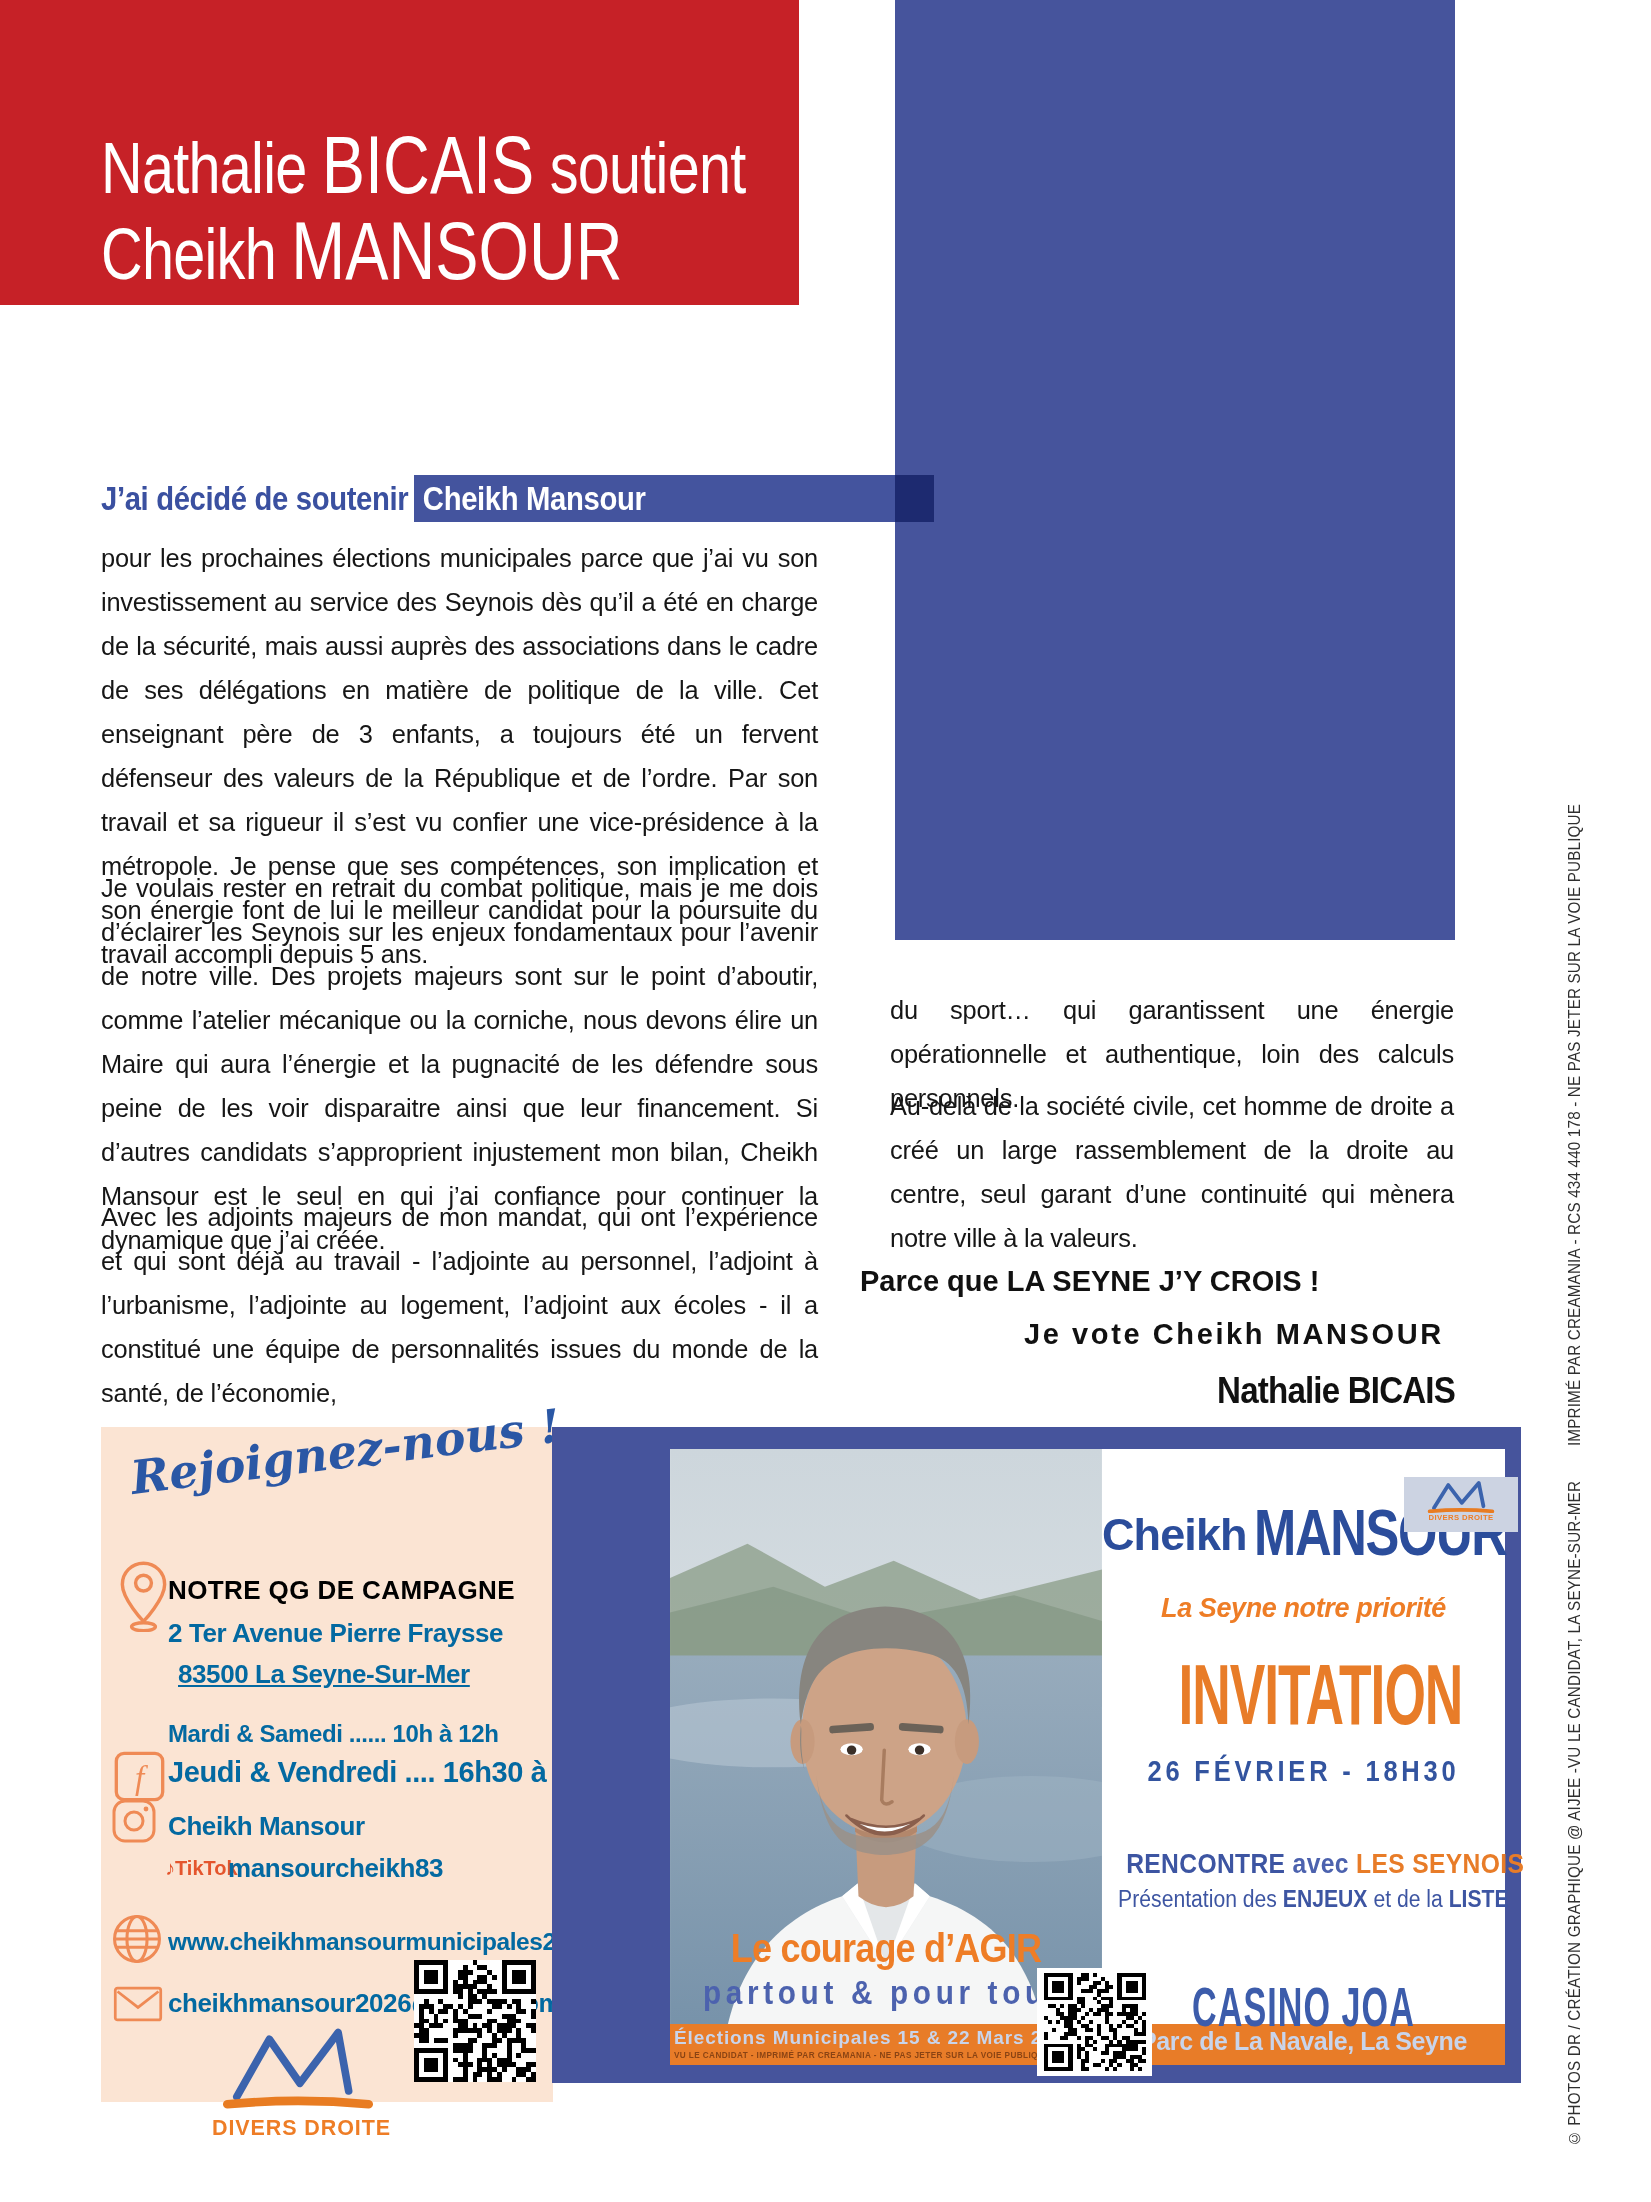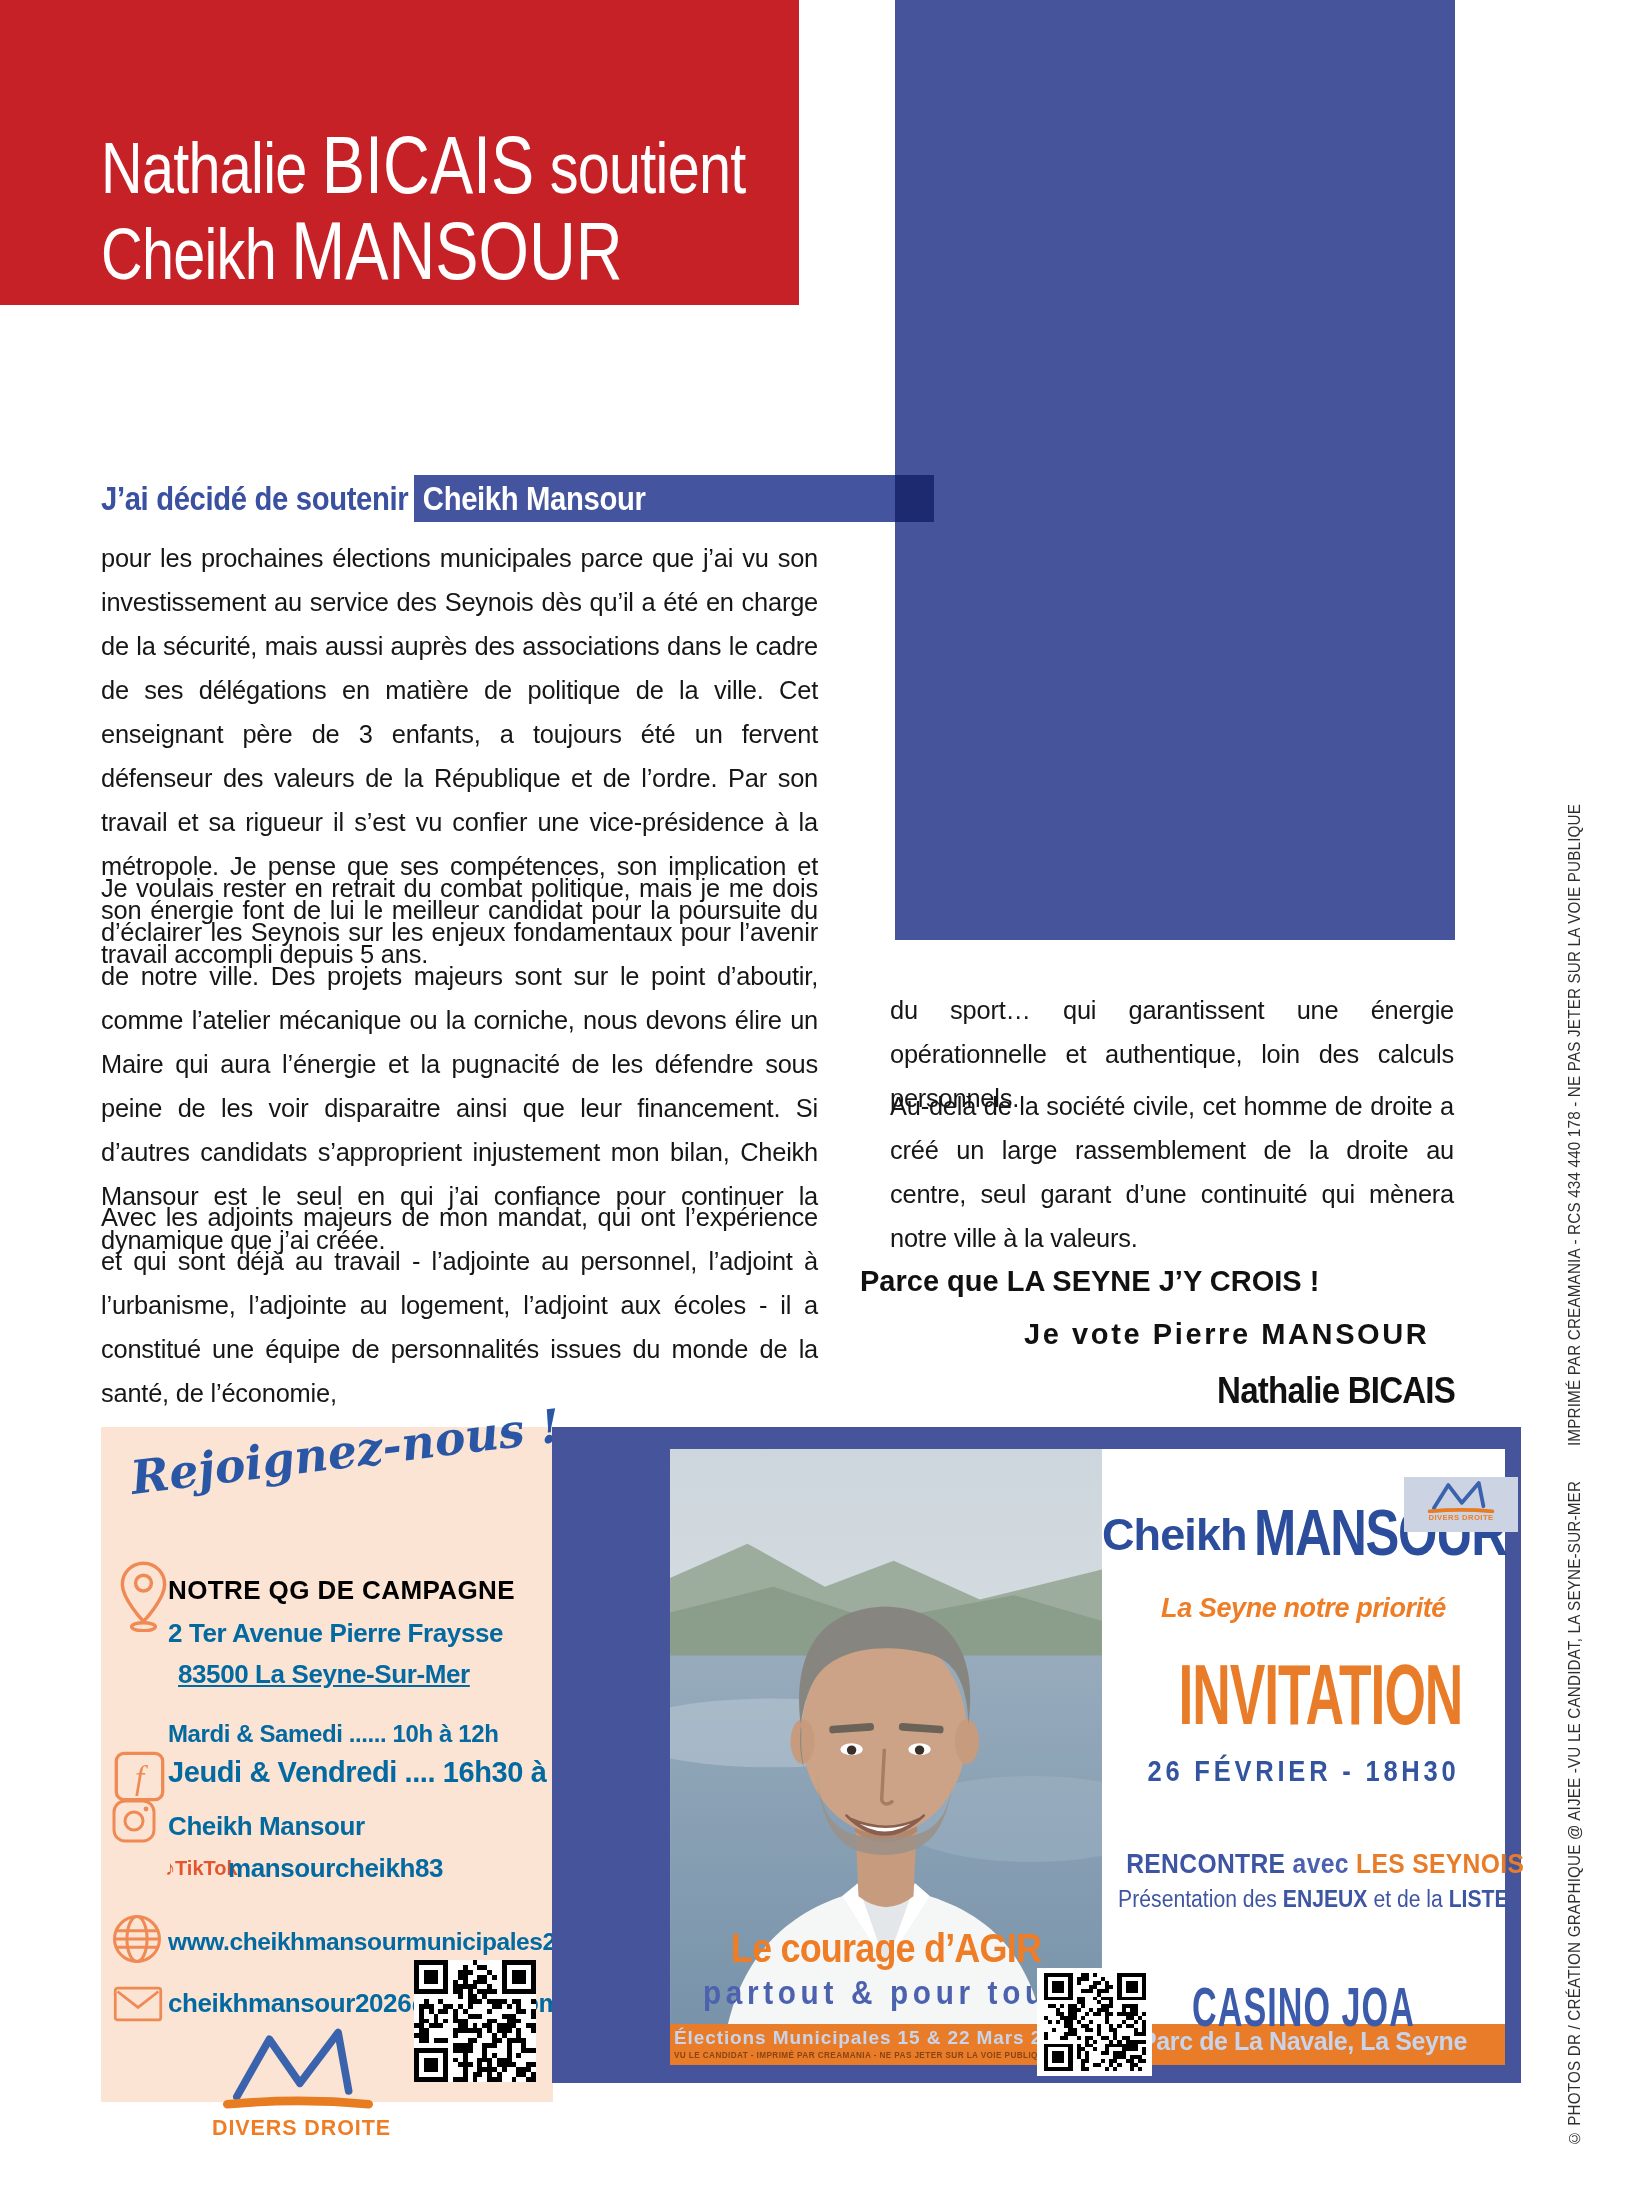--- a/index.html
+++ b/index.html
@@ -114,21 +114,21 @@
   <div class="abs heading-bar-dark"></div>
   <div class="abs heading-blue">J’ai décidé de soutenir</div>
 
   <div class="abs para p1">pour les prochaines élections municipales parce que j’ai vu son investissement au service des Seynois dès qu’il a été en charge de la sécurité, mais aussi auprès des associations dans le cadre de ses délégations en matière de politique de la ville. Cet enseignant père de 3 enfants, a toujours été un fervent défenseur des valeurs de la République et de l’ordre. Par son travail et sa rigueur il s’est vu confier une vice-présidence à la métropole. Je pense que ses compétences, son implication et son énergie font de lui le meilleur candidat pour la poursuite du travail accompli depuis 5 ans.</div>
   <div class="abs para p2">Je voulais rester en retrait du combat politique, mais je me dois d’éclairer les Seynois sur les enjeux fondamentaux pour l’avenir de notre ville. Des projets majeurs sont sur le point d’aboutir, comme l’atelier mécanique ou la corniche, nous devons élire un Maire qui aura l’énergie et la pugnacité de les défendre sous peine de les voir disparaitre ainsi que leur financement. Si d’autres candidats s’approprient injustement mon bilan, Cheikh Mansour est le seul en qui j’ai confiance pour continuer la dynamique que j’ai créée.</div>
   <div class="abs para p3">Avec les adjoints majeurs de mon mandat, qui ont l’expérience et qui sont déjà au travail - l’adjointe au personnel, l’adjoint à l’urbanisme, l’adjointe au logement, l’adjoint aux écoles - il a constitué une équipe de personnalités issues du monde de la santé, de l’économie,</div>
   <div class="abs para r1">du sport… qui garantissent une énergie opérationnelle et authentique, loin des calculs personnels.</div>
   <div class="abs para r2">Au-delà de la société civile, cet homme de droite a créé un large rassemblement de la droite au centre, seul garant d’une continuité qui mènera notre ville à la valeurs.</div>
 
   <div class="abs slogan1">Parce que LA SEYNE J’Y CROIS !</div>
-  <div class="abs slogan2">Je vote Pierre MANSOUR</div>
+  <div class="abs slogan2">Je vote Cheikh MANSOUR</div>
   <div class="abs signature">Nathalie BICAIS</div>
 
   <div class="abs join-box">
     <div class="abs join-title">Rejoignez-nous !</div>
 
     <div class="abs" style="left:15.5px;top:131px;width:53px;">
       <svg width="53" height="74" viewBox="0 0 40 56" fill="none" stroke="#ef8a55" stroke-width="2.6">
         <path d="M20 4 C11 4 4 11 4 20 c0 11 16 28 16 28 s16 -17 16 -28 C36 11 29 4 20 4 z"></path>
         <circle cx="20" cy="19" r="6"></circle>
         <ellipse cx="20" cy="52" rx="9" ry="3"></ellipse>

